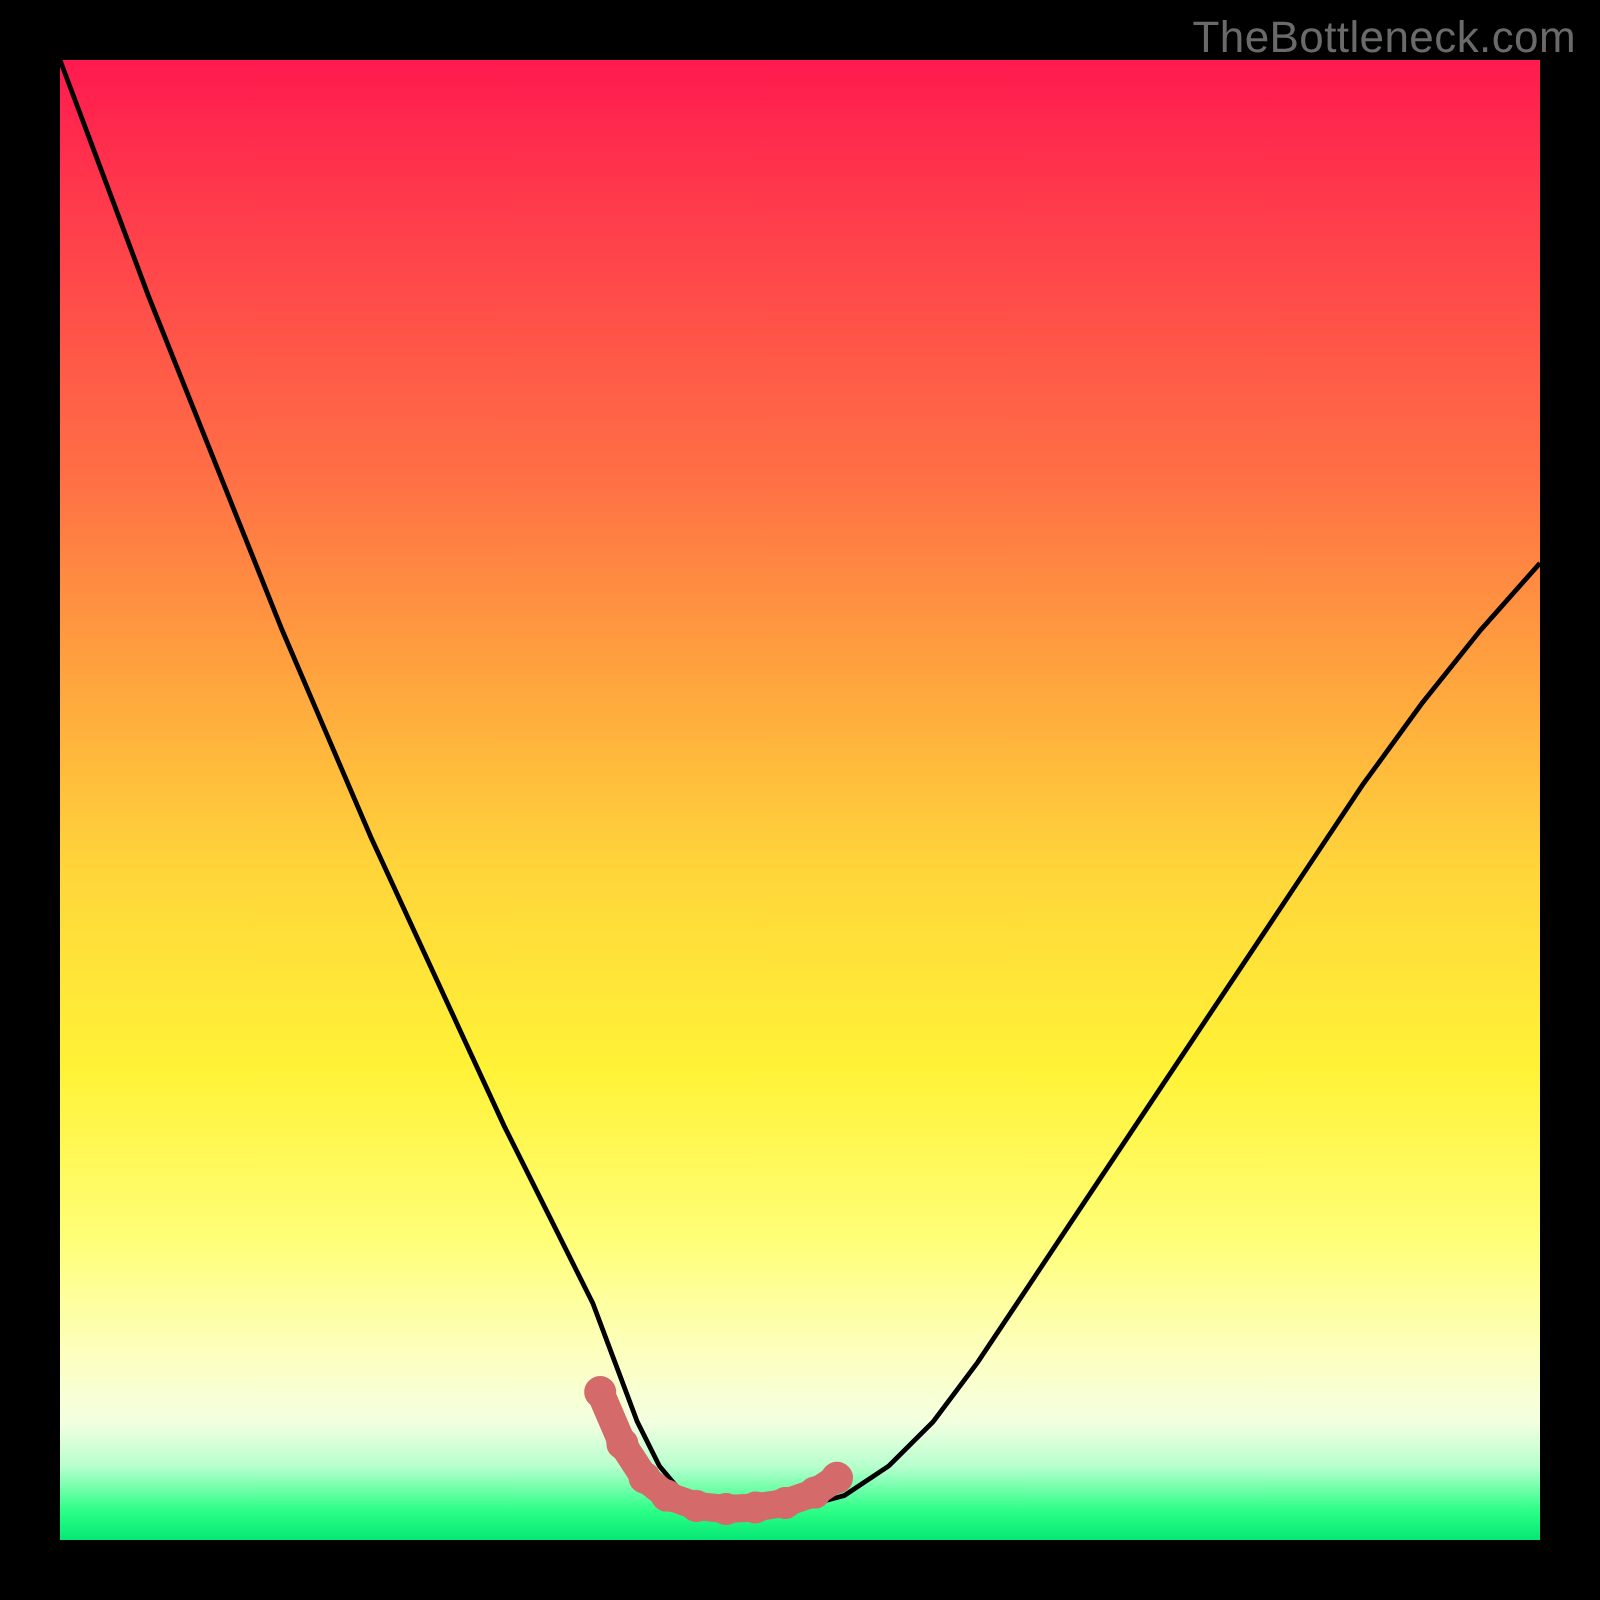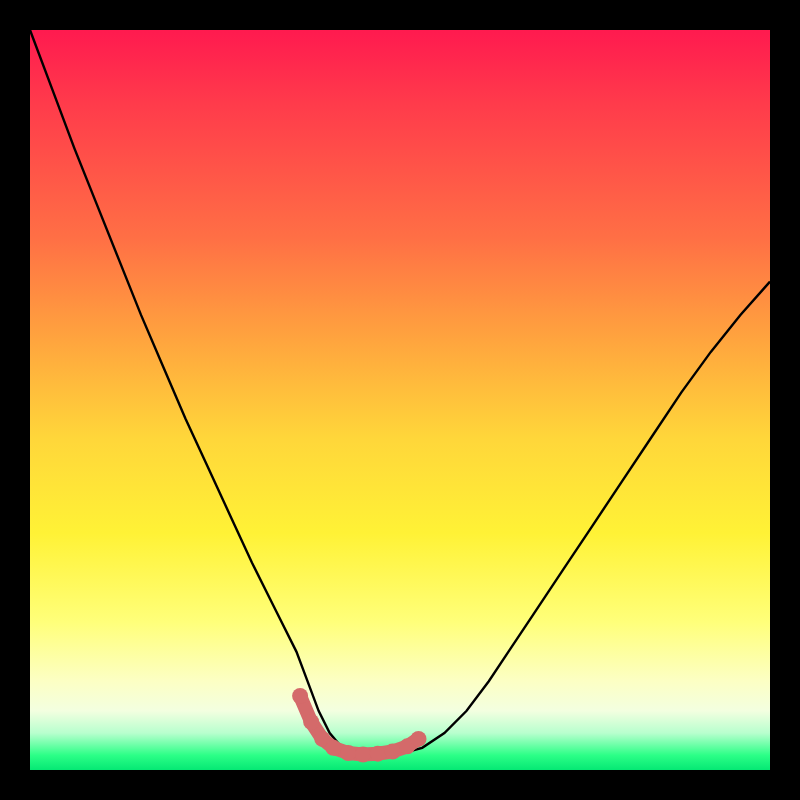--- a/index.html
+++ b/index.html
@@ -58,20 +58,21 @@
     width: 740px;
     height: 740px;
     overflow: visible;
   }
 </style>
 </head>
 <body>
 
 <div class="frame">
 
+  <div class="watermark">TheBottleneck.com</div>
 
   <div class="plot">
     <svg class="curve" viewBox="0 0 740 740">
       <path id="curve-path" fill="none" stroke="#000000" stroke-width="2.4" d="M0.0 0.0 L22.2 59.2 L44.4 118.4 L66.6 173.9 L88.8 229.4 L111.0 284.9 L133.2 336.7 L155.4 388.5 L177.6 436.6 L199.8 484.7 L222.0 532.8 L244.2 577.2 L266.4 621.6 L277.5 651.2 L288.6 680.8 L299.7 703.0 L310.8 716.3 L325.6 723.7 L340.4 725.2 L355.2 725.2 L370.0 723.7 L392.2 717.8 L414.4 703.0 L436.6 680.8 L458.8 651.2 L481.0 617.9 L503.2 584.6 L532.8 540.2 L562.4 495.8 L592.0 451.4 L621.6 407.0 L651.2 362.6 L680.8 321.9 L710.4 284.9 L740.0 251.6 "></path>
       <g id="markers">
           <path d="M270.1 666.0 L281.2 691.9 L292.3 708.9 L303.4 717.8 L318.2 723.0 L333.0 724.5 L347.8 723.7 L362.6 721.5 L377.4 716.3 L388.5 708.9 " fill="none" stroke="#d46a6a" stroke-width="14" stroke-linecap="round" stroke-linejoin="round"></path>
           <circle cx="270.1" cy="666.0" r="8" fill="#d46a6a"></circle>
           <circle cx="281.2" cy="691.9" r="8" fill="#d46a6a"></circle>
           <circle cx="292.3" cy="708.9" r="8" fill="#d46a6a"></circle>
           <circle cx="303.4" cy="717.8" r="8" fill="#d46a6a"></circle>

